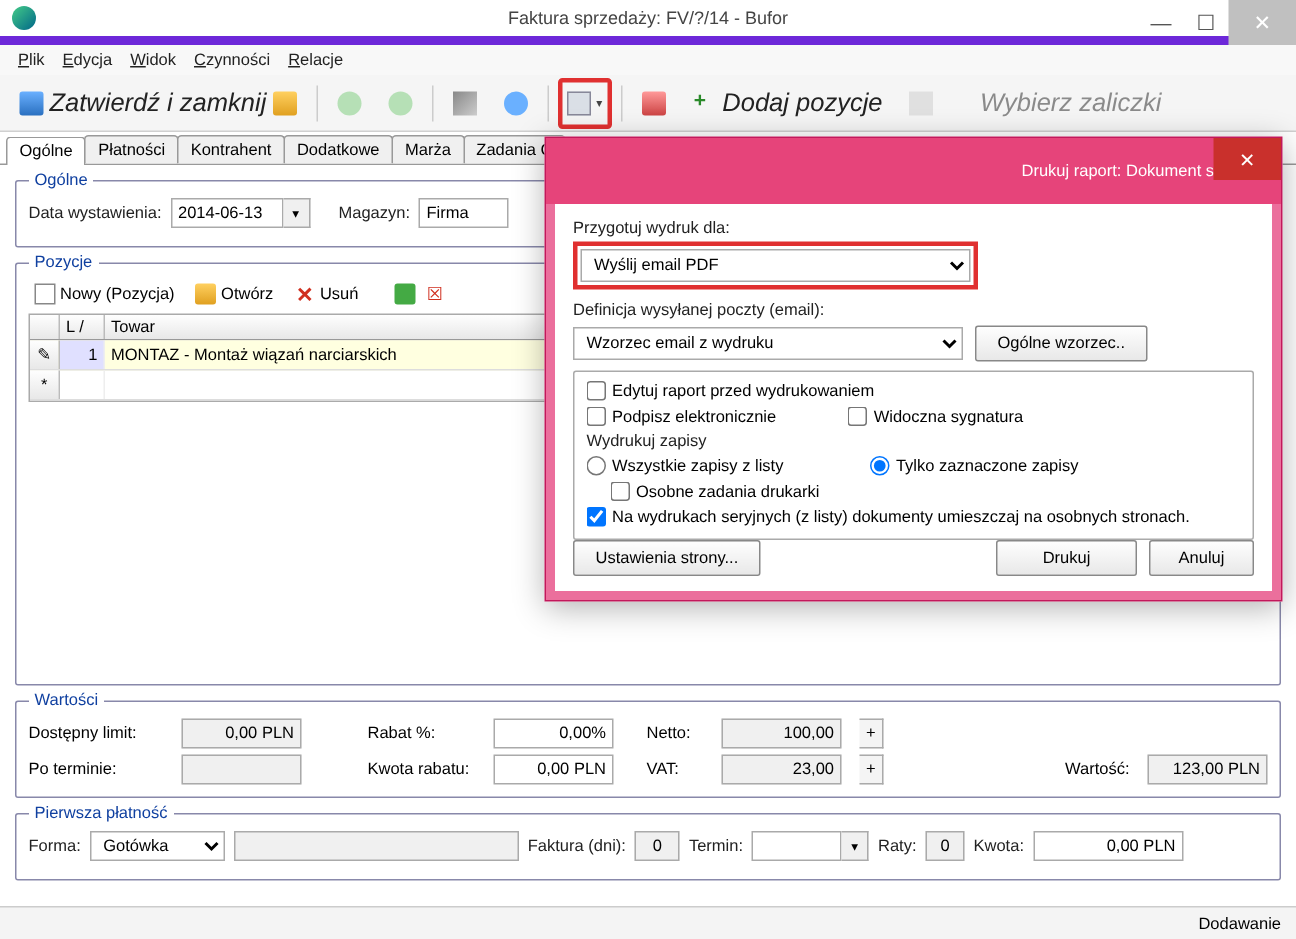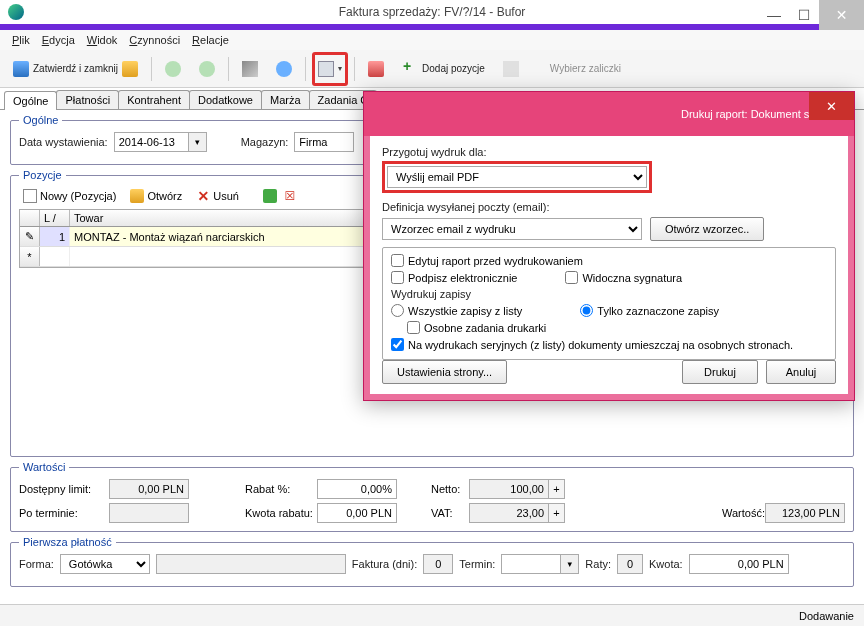--- a/index.html
+++ b/index.html
@@ -14,21 +14,21 @@
 
 .menubar { height: 20px; background: #f8f8f8; display: flex; align-items: center; padding: 0 12px; gap: 12px; }
 .menubar span { font-size: 11px; color: #222; }
 .menubar span u { text-decoration: underline; }
 
 .toolbar { height: 38px; background: #f5f5f5; border-bottom: 1px solid #d0d0d0; display: flex; align-items: center; padding: 0 6px; gap: 4px; }
 .tbtn { height: 28px; padding: 0 6px; display: flex; align-items: center; gap: 4px; border: 1px solid transparent; border-radius: 3px; }
 .tbtn.highlight { border: 3px solid #e03030; padding: 0 3px; height: 34px; }
 .tbtn .ico { width: 16px; height: 16px; display: inline-block; }
 .tsep { width: 1px; height: 24px; background: #ccc; margin: 0 2px; }
-.tbtn-label { font-size: 10px; color: #222; }
+.tbtn-label { font-size: 17px; color: #222; font-style: italic; }
 
 .tabs { display: flex; border-bottom: 1px solid #999; padding-left: 4px; margin-top: 2px; }
 .tab { padding: 3px 8px; border: 1px solid #999; border-bottom: none; background: #f0f0f0; font-size: 11px; margin-right: -1px; border-radius: 3px 3px 0 0; }
 .tab.active { background: #fff; position: relative; top: 1px; }
 
 .panel { padding: 4px 10px 10px 10px; position: relative; }
 
 fieldset { border: 1px solid #88a; border-radius: 2px; margin-bottom: 4px; padding: 6px 8px 8px 8px; }
 legend { color: #1040a0; font-size: 11px; padding: 0 4px; }
 
@@ -47,21 +47,21 @@
 .grid { border:1px solid #aaa; }
 .grid .ghead { display:flex; background:linear-gradient(#fefefe,#e8e8e8); border-bottom:1px solid #999;}
 .grid .ghead .gh { padding:2px 4px; border-right:1px solid #bbb; font-size:11px; }
 .grid .grow { display:flex; border-bottom:1px solid #ddd; height:20px; align-items:stretch; }
 .grid .grow .gc { padding:1px 4px; border-right:1px solid #eee; display:flex; align-items:center; }
 .grid .rowhead { width:20px; background:linear-gradient(#fefefe,#e8e8e8); border-right:1px solid #bbb; display:flex;align-items:center;justify-content:center; }
 
 .spacer { height: 180px; }
 
 .valgrid { display:flex; align-items:center; gap:6px; flex-wrap:wrap; }
-.valgrid .cell { display:flex; align-items:center; gap:0; }
+.valgrid .cell { display:flex; align-items:center; gap:12px; }
 .valgrid input { width: 80px; }
 .bigval { width:130px; font-size:16px; text-align:right; height:24px; border:1px solid #aaa; padding:0 6px; }
 
 .plus { width:16px;height:20px;border:1px solid #aaa;border-left:none;display:flex;align-items:center;justify-content:center;background:#f4f4f4;font-size:11px; }
 
 .statusbar { position:absolute; bottom:0; left:0; right:0; height:22px; background:#f4f4f4; border-top:1px solid #ccc; display:flex; align-items:center; justify-content:flex-end; padding:0 10px; font-size:11px; }
 
 
 .dialog { position:absolute; left:363px; top:91px; width:492px; background:#fff; border:1px solid #c2185b; box-shadow:0 4px 20px rgba(0,0,0,0.3); }
 .dialog .dtitle { height:44px; background:#e6447a; color:#fff; display:flex; align-items:center; justify-content:flex-end; position:relative; font-size:12px; }
@@ -165,21 +165,21 @@
 <div class="panel">
 
 <fieldset>
   <legend>Ogólne</legend>
   <div class="row">
     <label>Data wystawienia:</label>
     <div class="datebox">
       <input type="text" value="2014-06-13" style="">
       <div class="dd">▾</div>
     </div>
-    <label style="margin-left:28px;">Magazyn:</label>
+    <label style="margin-left:13px;">Magazyn:</label>
     <input type="text" style="width: 60px;" value="Firma">
   </div>
 </fieldset>
 
 <fieldset>
   <legend>Pozycje</legend>
   <div class="poz-toolbar">
     <div class="pbtn">
       <span class="ico i-doc"></span>
       <span>Nowy (Pozycja)</span>
@@ -293,21 +293,21 @@
   </div>
   <div class="dbody">
     <div class="dlabel">Przygotuj wydruk dla:</div>
     <div class="dselect-hl">
       <select style="width:260px;"><option>Wyślij email PDF</option></select>
     </div>
 
     <div class="dlabel" style="margin-top:8px;">Definicja wysyłanej poczty (email):</div>
     <div class="drow">
       <select style="width:260px;"><option>Wzorzec email z wydruku</option></select>
-      <button class="dbtn">Otwórz wzorzec..</button>
+      <button class="dbtn">Ogólne wzorzec..</button>
     </div>
 
     <div class="inset">
       <div class="dchk">
           <input type="checkbox" style="">
           <label>Edytuj raport przed wydrukowaniem</label>
         </div>
       <div class="drow">
         <div class="dchk">
             <input type="checkbox" style="">
@@ -335,18 +335,18 @@
         </div>
       <div class="dchk" style="margin-top:4px;">
           <input type="checkbox" checked="" style="">
           <label>Na wydrukach seryjnych (z listy) dokumenty umieszczaj na osobnych stronach.</label>
         </div>
     </div>
 
     <div class="dfooter">
       <button class="dbtn">Ustawienia strony...</button>
       <div class="right">
-        <button class="dbtn" style="width:76px;">Drukuj</button>
+        <button class="dbtn" style="width:94px;">Drukuj</button>
         <button class="dbtn" style="width:70px;">Anuluj</button>
       </div>
     </div>
   </div>
 </div>
 
 </body></html>

